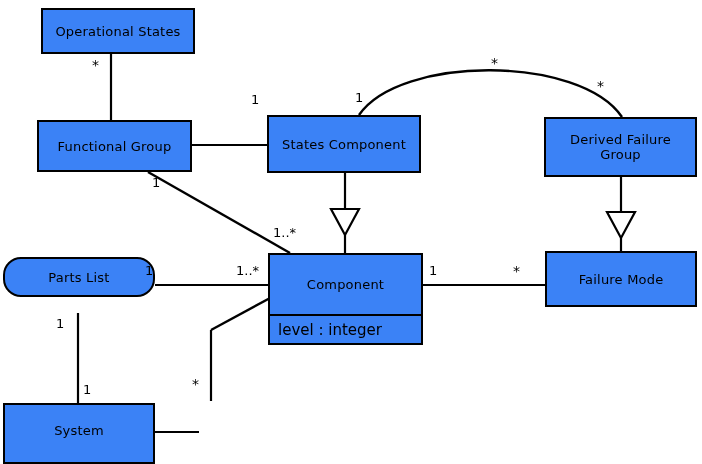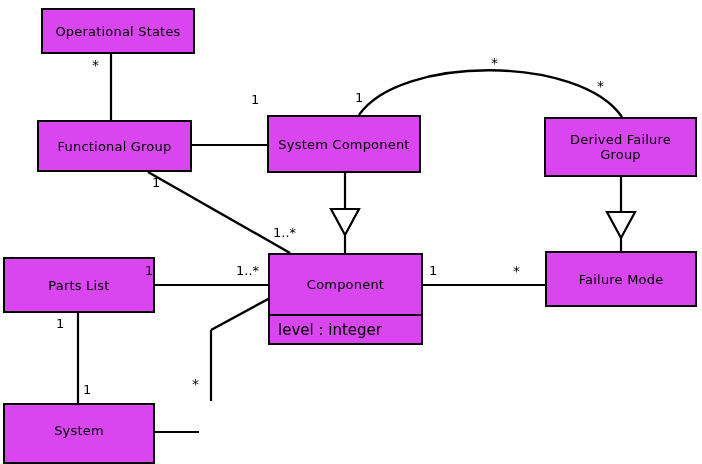--- a/index.html
+++ b/index.html
@@ -23,21 +23,21 @@
     left: 0;
     top: 0;
     width: 702px;
     height: 464px;
     pointer-events: none;
   }
   .uml-class {
     position: absolute;
     box-sizing: border-box;
     border: 2px solid #000000;
-    background: #d946ef;
+    background: #3b82f6;
     display: flex;
     flex-direction: column;
   }
   .uml-name-compartment {
     flex: 1 1 auto;
     display: flex;
     align-items: center;
     justify-content: center;
     font-size: 13px;
     color: #000000;
@@ -115,28 +115,28 @@
 
   <div class="uml-class" style="left:41px; top:8px; width:154px; height:46px;">
     <div class="uml-name-compartment">Operational States</div>
   </div>
 
   <div class="uml-class" style="left:37px; top:120px; width:155px; height:52px;">
     <div class="uml-name-compartment">Functional Group</div>
   </div>
 
   <div class="uml-class" style="left:267px; top:115px; width:154px; height:58px;">
-    <div class="uml-name-compartment">System Component</div>
+    <div class="uml-name-compartment">States Component</div>
   </div>
 
   <div class="uml-class" style="left:544px; top:117px; width:153px; height:60px;">
     <div class="uml-name-compartment">Derived Failure Group</div>
   </div>
 
-  <div class="uml-class" style="left:3px; top:257px; width:152px; height:56px;">
+  <div class="uml-class" style="left:3px; top:257px; width:152px; height:40px;border-radius:18px;">
     <div class="uml-name-compartment">Parts List</div>
   </div>
 
   <div class="uml-class" style="left:268px; top:253px; width:155px; height:92px;">
     <div class="uml-name-compartment">Component</div>
     <div class="uml-attr-compartment">level : integer</div>
   </div>
 
   <div class="uml-class" style="left:545px; top:251px; width:152px; height:56px;">
     <div class="uml-name-compartment">Failure Mode</div>

